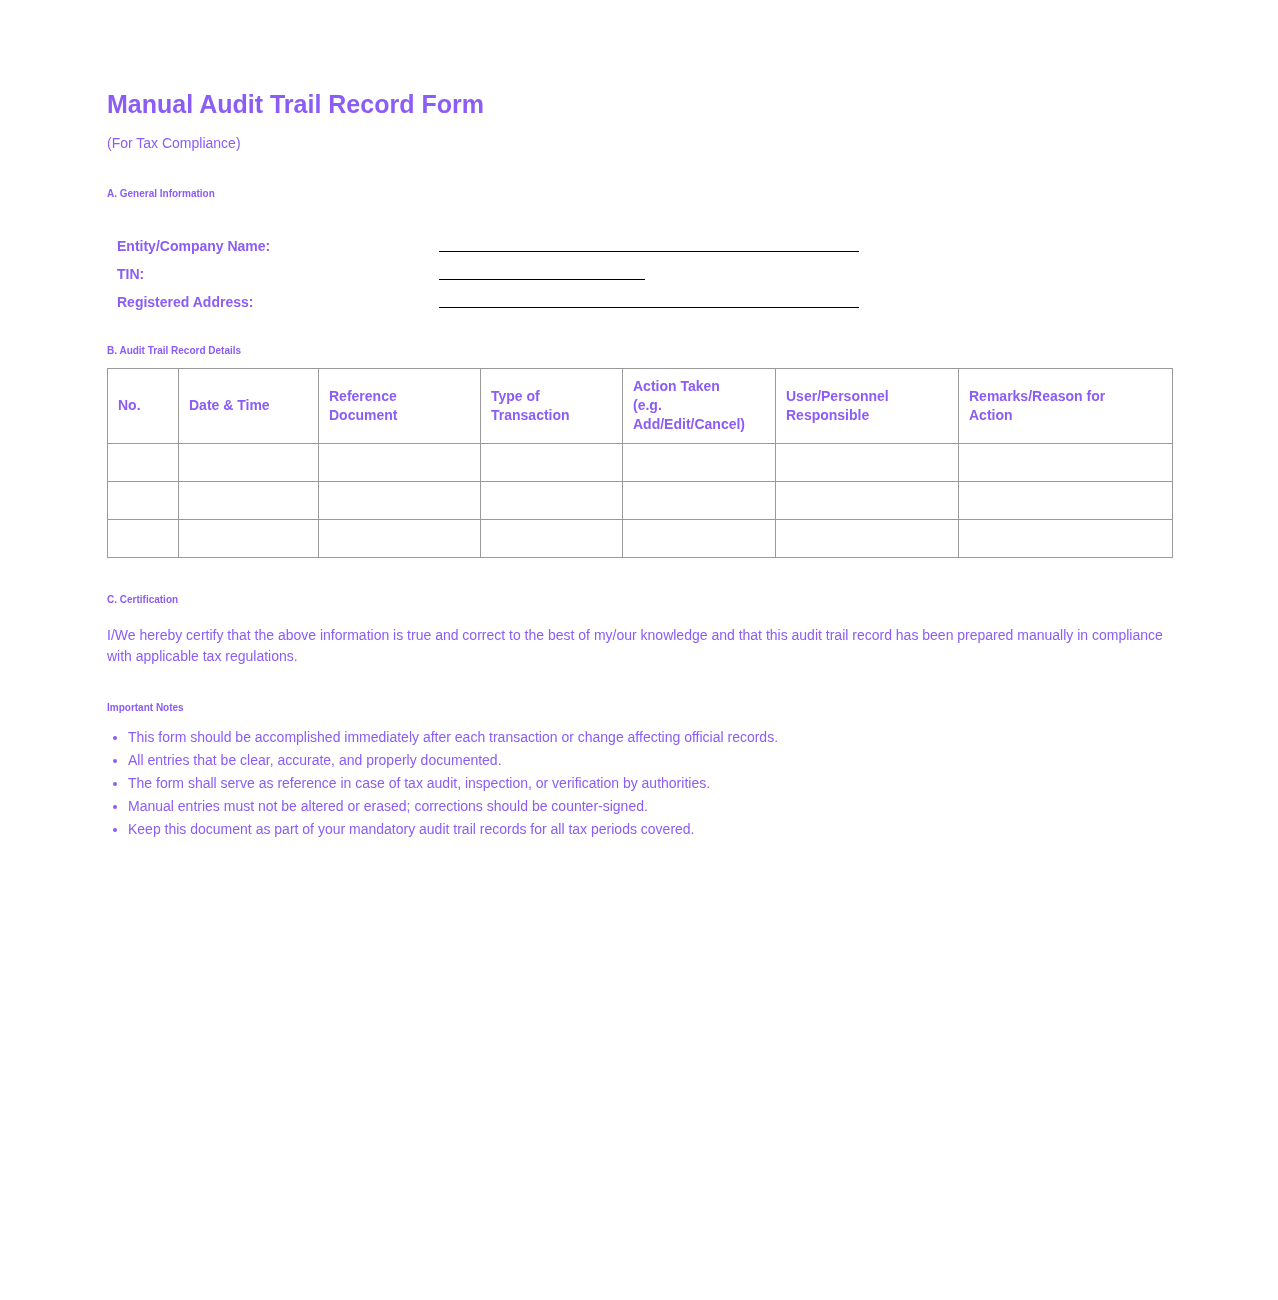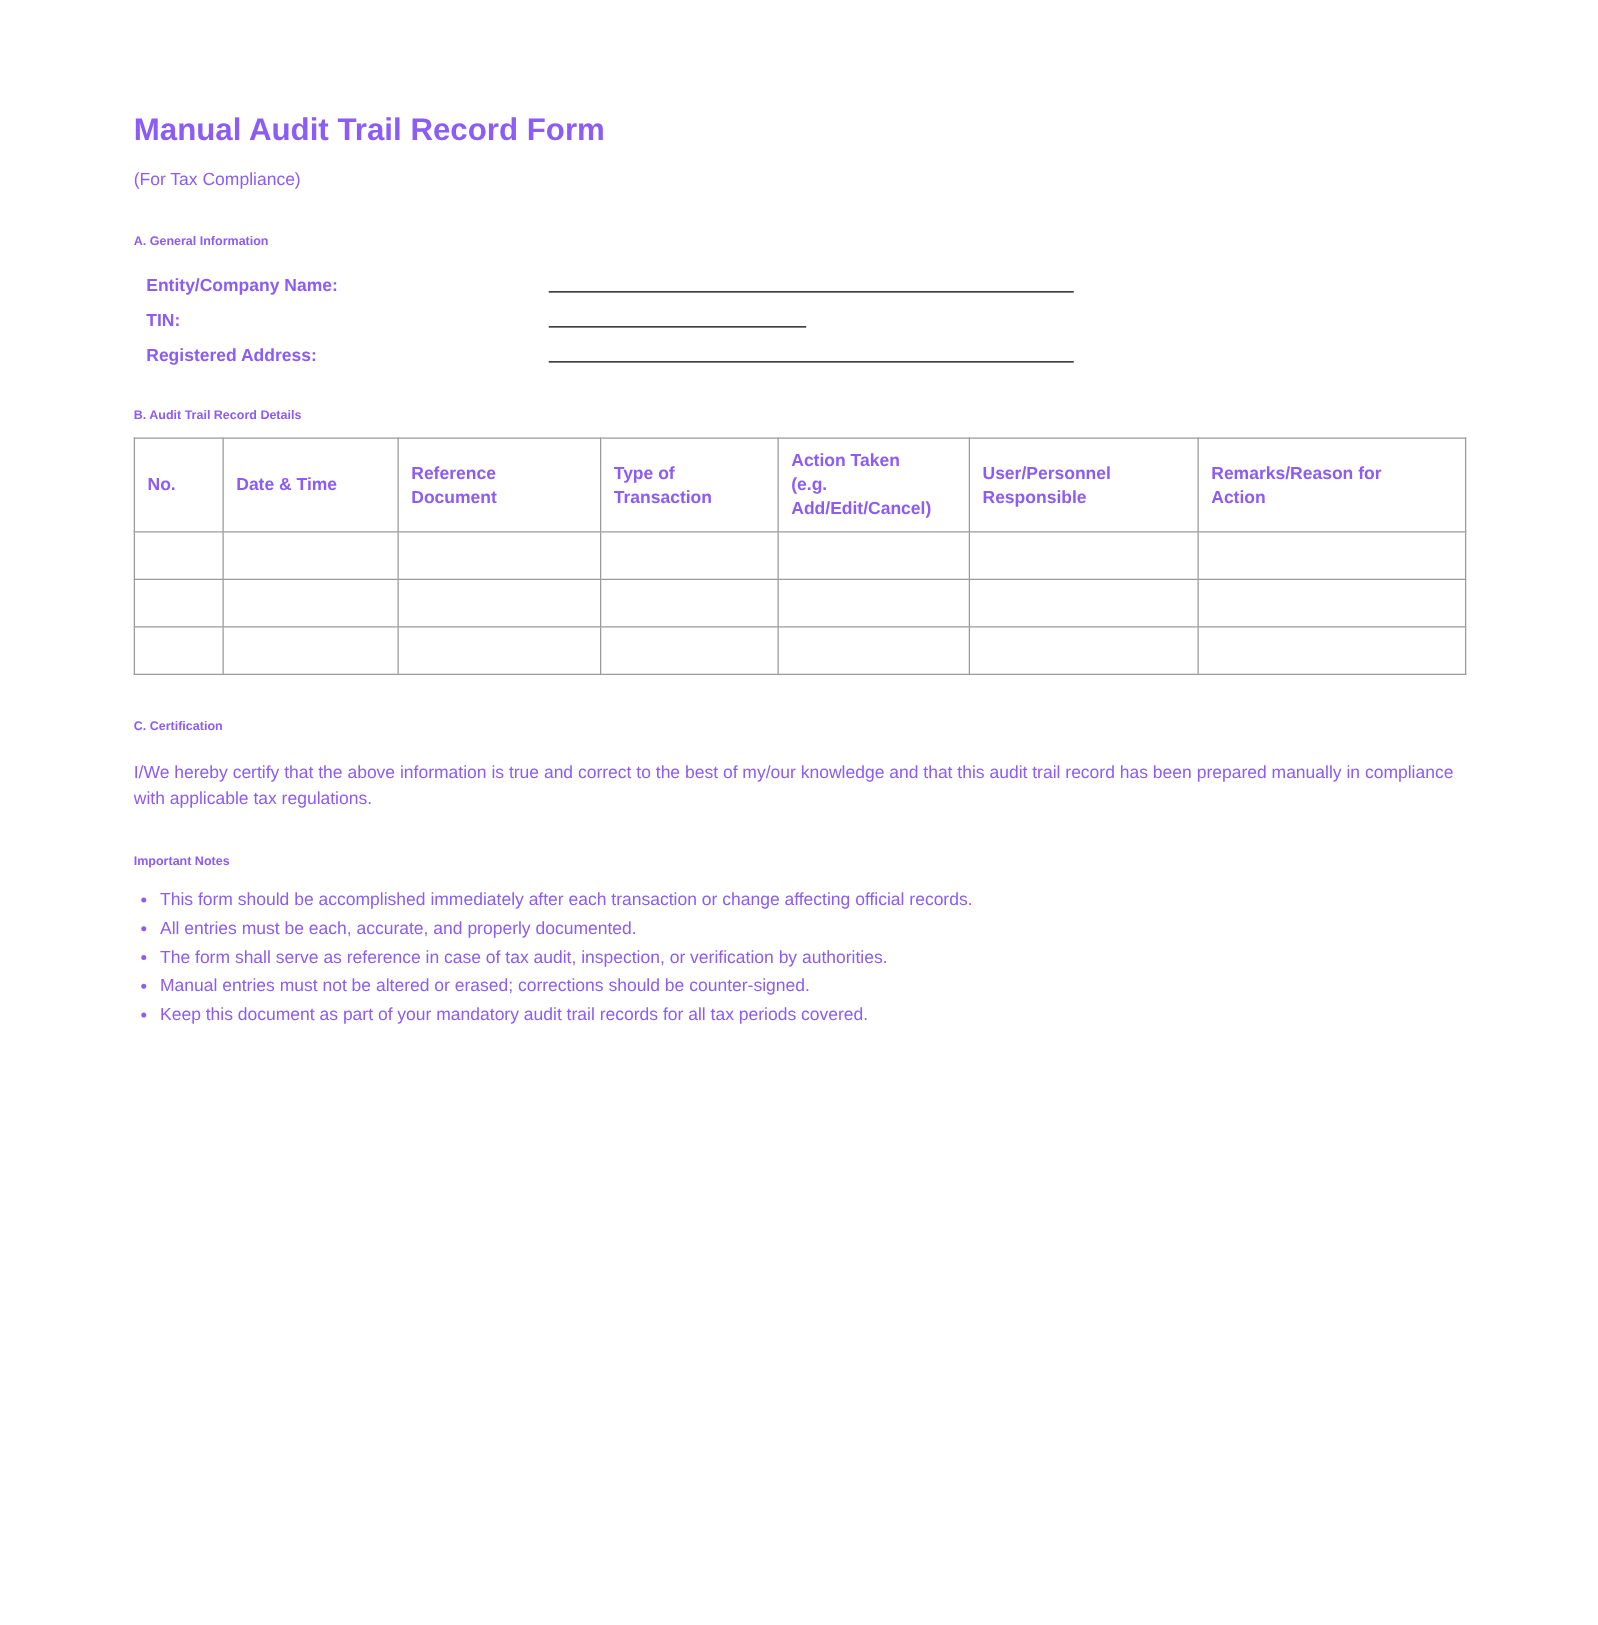--- a/index.html
+++ b/index.html
@@ -27,21 +27,21 @@
     font-size: 10px;
     font-weight: 700;
     margin: 0;
   }
   .heading-a { margin-top: 37px; }
   .heading-b { margin-top: 29px; }
   .heading-c { margin-top: 36px; }
   .heading-notes { margin-top: 34px; }
 
   
-  .fields { margin-top: 15px; }
+  .fields { margin-top: 33px; }
   .field-row {
     display: flex;
     align-items: center;
     height: 28px;
     padding-left: 10px;
     font-size: 14px;
   }
   .field-label {
     font-weight: 700;
     width: 322px;
@@ -202,19 +202,19 @@
       </tbody>
   </table>
 
   <h2 class="section-heading heading-c">C. Certification</h2>
   <p class="cert-body">I/We hereby certify that the above information is true and correct to the best of my/our knowledge and that this audit trail record has been prepared manually in compliance with applicable tax regulations.</p>
 
 
   <h2 class="section-heading heading-notes">Important Notes</h2>
   <ul class="notes-list">
     <li>This form should be accomplished immediately after each transaction or change affecting official records.</li>
-    <li>All entries must be each, accurate, and properly documented.</li>
+    <li>All entries that be clear, accurate, and properly documented.</li>
     <li>The form shall serve as reference in case of tax audit, inspection, or verification by authorities.</li>
     <li>Manual entries must not be altered or erased; corrections should be counter-signed.</li>
     <li>Keep this document as part of your mandatory audit trail records for all tax periods covered.</li>
   </ul>
 
 </div>
 
 </body></html>

